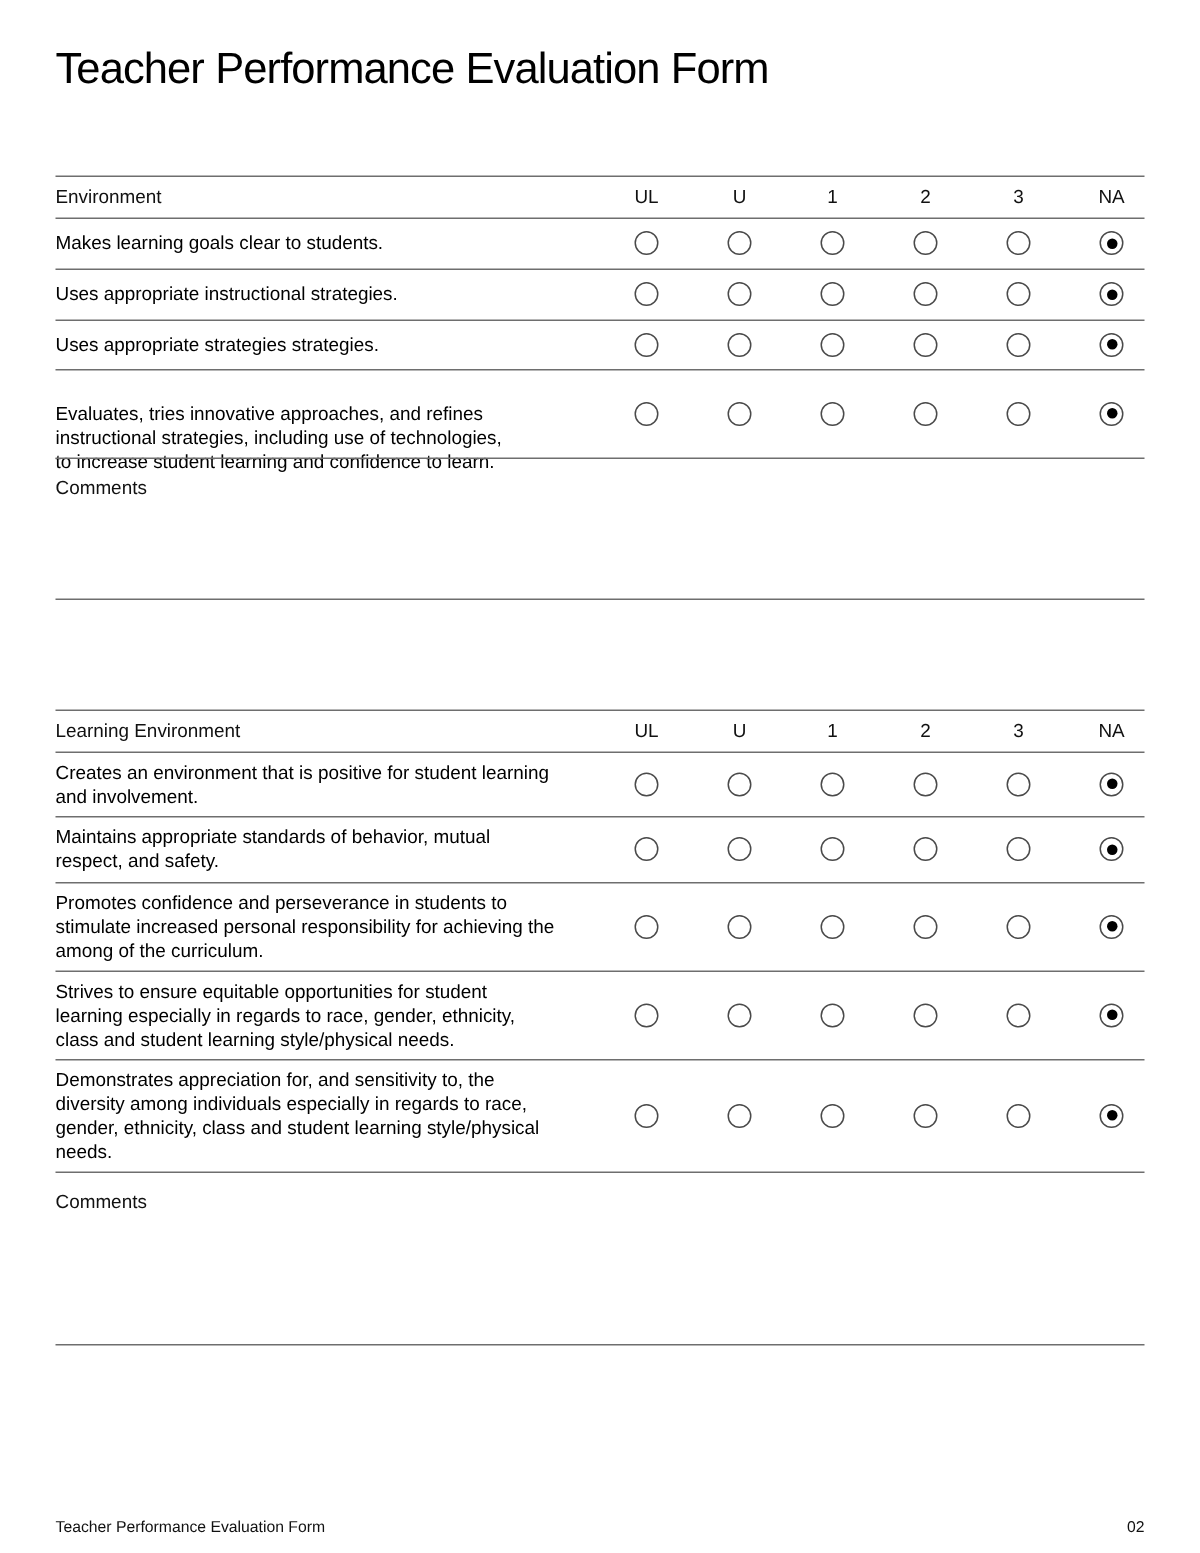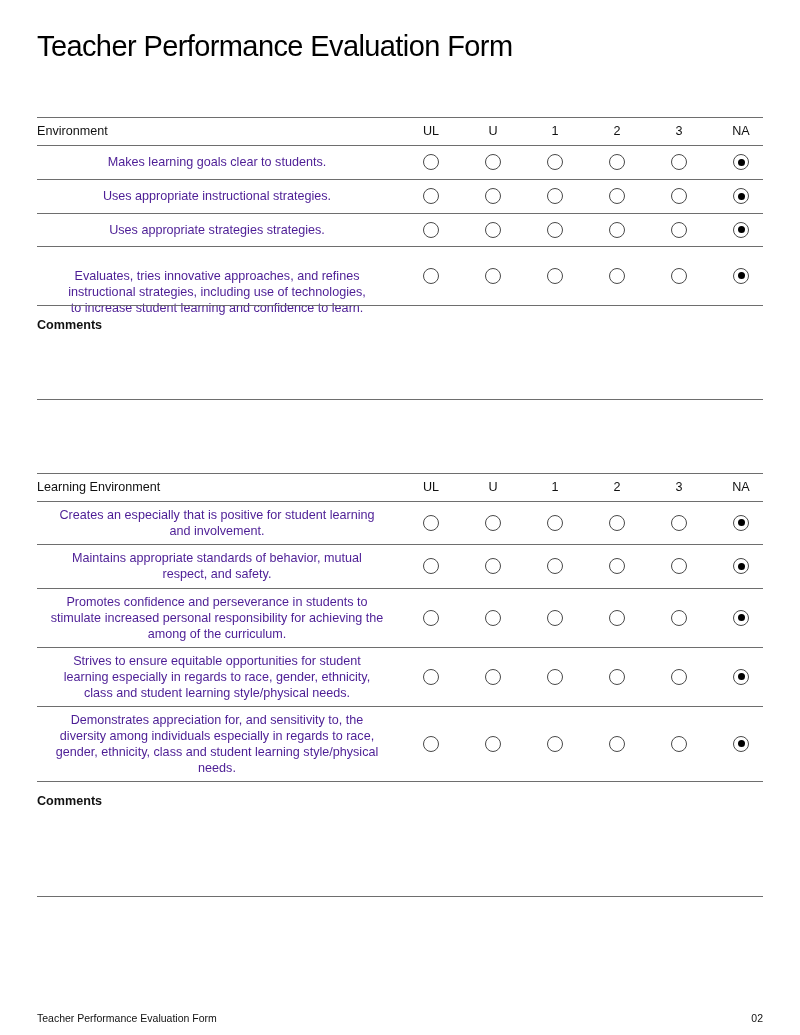--- a/index.html
+++ b/index.html
@@ -1,25 +1,25 @@
 <!DOCTYPE html>
 <html><head>
 <meta charset="utf-8">
 <style>
   * { box-sizing: border-box; margin: 0; padding: 0; }
   html, body { width: 800px; height: 1035px; background: #ffffff; }
   body { position: relative; font-family: "Liberation Sans", sans-serif; color: #111111; overflow: hidden; }
   .title { position: absolute; left: 37px; top: 30px; font-size: 29px; font-weight: 400; letter-spacing: -0.6px; color: #000; }
   .rule { position: absolute; left: 37px; width: 726px; height: 0; border-top: 1.3px solid #6e6e6e; }
-  .txt { position: absolute; left: 37px; font-size: 12.6px; line-height: 16px; color: #4c1d95; width: 360px; text-align: center; }
+  .txt { position: absolute; left: 37px; font-size: 12.6px; line-height: 16px; color: #000000; width: 360px; }
   .hdr { position: absolute; font-size: 12.6px; color: #111; }
   .colhdr { position: absolute; font-size: 12.6px; width: 40px; text-align: center; margin-left: -20px; }
   .radio { position: absolute; width: 16px; height: 16px; margin-left: -8px; margin-top: -8px; border: 1px solid #4a4a4a; border-radius: 50%; background: #fff; cursor: pointer; }
   .radio.checked::after { content: ""; position: absolute; left: 3.5px; top: 3.5px; width: 7px; height: 7px; border-radius: 50%; background: #000; }
-  .comments { position: absolute; left: 37px; font-size: 12.6px; color: #111; font-weight: bold; }
+  .comments { position: absolute; left: 37px; font-size: 12.6px; color: #111; }
   .comment-area { position: absolute; left: 37px; width: 726px; background: transparent; cursor: text; }
   .footer-left { position: absolute; left: 37px; top: 1012px; font-size: 10.5px; color: #111; }
   .footer-right { position: absolute; right: 37px; top: 1012px; font-size: 10.5px; color: #111; }
 </style>
 </head>
 <body>
 
 <div>
   <h1 class="title">Teacher Performance Evaluation Form</h1>
   <div id="form-root">
@@ -71,21 +71,21 @@
       <div class="rule" style="top:399px"></div>
       <div class="rule" style="top:473px"></div>
       <div class="hdr" style="left:37px;top:479px;line-height:16px">Learning Environment</div>
       <div class="colhdr" style="left:431px;top:479px;line-height:16px">UL</div>
       <div class="colhdr" style="left:493px;top:479px;line-height:16px">U</div>
       <div class="colhdr" style="left:555px;top:479px;line-height:16px">1</div>
       <div class="colhdr" style="left:617px;top:479px;line-height:16px">2</div>
       <div class="colhdr" style="left:679px;top:479px;line-height:16px">3</div>
       <div class="colhdr" style="left:741px;top:479px;line-height:16px">NA</div>
       <div class="rule" style="top:501px"></div>
-      <div class="txt" style="top:506.5px;white-space:pre-line">Creates an especially that is positive for student learning
+      <div class="txt" style="top:506.5px;white-space:pre-line">Creates an environment that is positive for student learning
 and involvement.</div>
       <div class="radio" style="left:431px;top:522.5px" role="radio" aria-checked="false"></div>
       <div class="radio" style="left:493px;top:522.5px" role="radio" aria-checked="false"></div>
       <div class="radio" style="left:555px;top:522.5px" role="radio" aria-checked="false"></div>
       <div class="radio" style="left:617px;top:522.5px" role="radio" aria-checked="false"></div>
       <div class="radio" style="left:679px;top:522.5px" role="radio" aria-checked="false"></div>
       <div class="radio checked" style="left:741px;top:522.5px" role="radio" aria-checked="true"></div>
       <div class="rule" style="top:544px"></div>
       <div class="txt" style="top:550px;white-space:pre-line">Maintains appropriate standards of behavior, mutual
 respect, and safety.</div>

